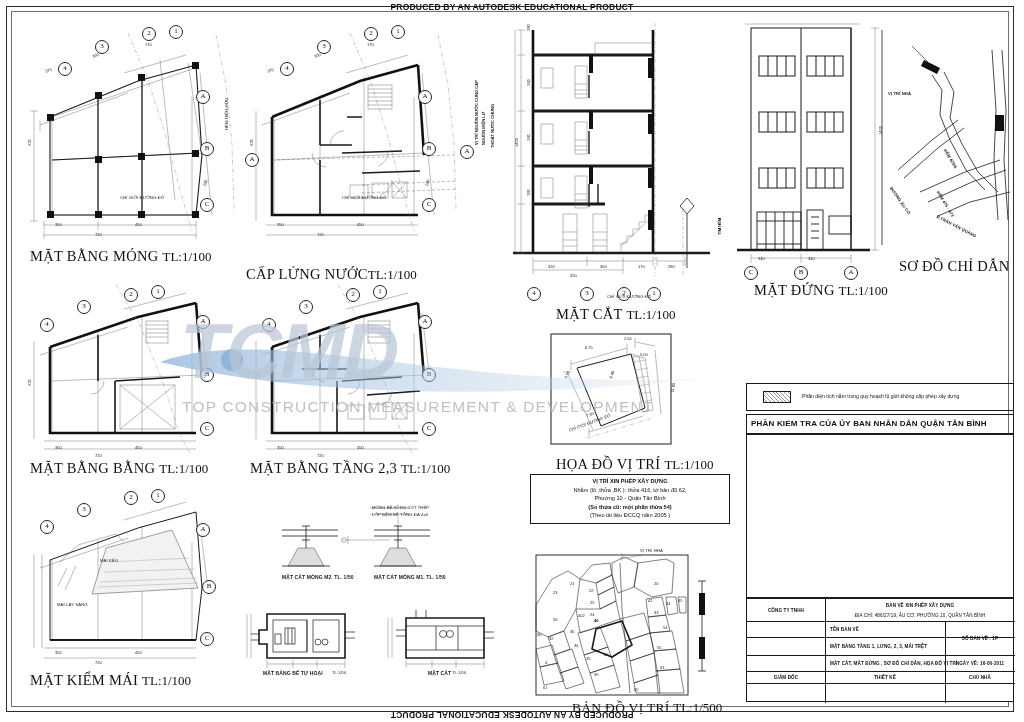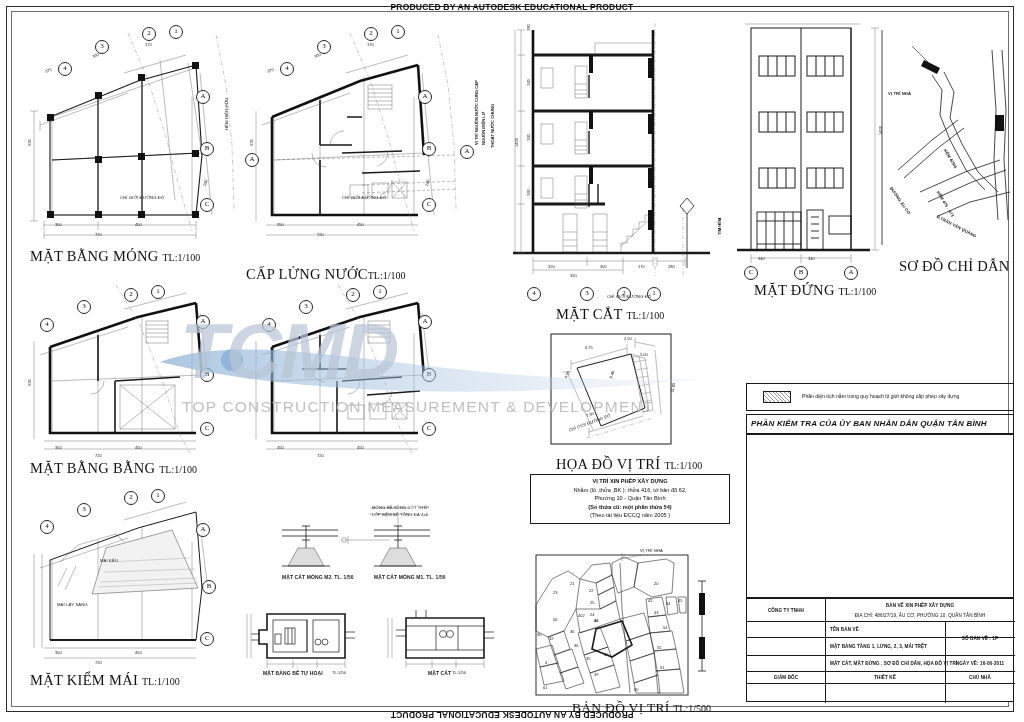--- a/index.html
+++ b/index.html
@@ -19,21 +19,21 @@
                 font-size:8.5px;letter-spacing:.2px;color:#111;}
   .autodesk-bot{position:absolute;bottom:2px;left:0;width:1024px;text-align:center;
                 font-family:"Liberation Sans",sans-serif;font-weight:bold;
                 font-size:8.5px;letter-spacing:.2px;color:#111;
                 transform:scaleY(-1) scaleX(-1);}
 
   
   .blk{position:absolute;}
   .caption{font-family:"Liberation Serif",serif;font-size:14.5px;font-weight:normal;
            white-space:nowrap;letter-spacing:.3px;}
-  .caption .sc{font-size:10px;letter-spacing:0;}
+  .caption .sc{font-size:13px;letter-spacing:0;}
   .caption2{font-size:13.5px;}
 
   
   .ann{position:absolute;font-family:"Liberation Sans",sans-serif;font-size:4.2px;
        color:#1a1a1a;white-space:nowrap;letter-spacing:.1px;}
   .ann.b{font-weight:bold;}
   .dim{position:absolute;font-family:"Liberation Sans",sans-serif;font-size:4px;
        color:#1a1a1a;white-space:nowrap;}
 
   
@@ -309,20 +309,24 @@
   <span class="bub" style="left:262px;top:318px;">4</span>
   <span class="bub" style="left:299px;top:300px;">3</span>
   <span class="bub" style="left:346px;top:288px;">2</span>
   <span class="bub" style="left:373px;top:285px;">1</span>
   <span class="bub" style="left:418px;top:315px;">A</span>
   <span class="bub" style="left:422px;top:368px;">B</span>
   <span class="bub" style="left:422px;top:422px;">C</span>
   <span class="dim" style="left:277px;top:445px;">350</span>
   <span class="dim" style="left:357px;top:445px;">450</span>
   <span class="dim" style="left:317px;top:453px;">720</span>
+  <div class="caption" style="position:absolute;left:250px;top:460px;">
+    <span>MẶT BẰNG TẦNG 2,3</span>
+    <span class="sc">TL:1/100</span>
+  </div>
 
   <div class="blk" style="left:20px;top:490px;width:230px;height:180px;">
     <svg width="230" height="180" viewBox="0 0 230 180">
       <g class="thin">
         <path d="M32 70 L32 150 M78 50 L78 150 M122 36 L122 150 M172 52 L172 150"></path>
       </g>
       <g class="ln" stroke-width="1">
         <path d="M30 70 L118 38 L176 22"></path>
         <path d="M30 70 L30 150 L176 150"></path>
         <path d="M176 22 L182 98 L176 150"></path>
@@ -748,21 +752,21 @@
   <span class="ann b" style="left:428px;top:670px;font-size:5px;">MẶT CẮT</span>
   <span class="ann" style="left:452px;top:670px;font-size:4px;">TL:1/50</span>
 
   <div class="legend-box" style="left:763px;top:391px;width:28px;height:12px;"></div>
   <span class="legend-txt" style="left:802px;top:393px;">Phần diện tích  nằm trong quy hoạch lộ giới không cấp phép xây dựng</span>
   <div style="position:absolute;left:746px;top:383px;width:268px;height:28px;
               border:1px solid #1a1a1a;box-sizing:border-box;"></div>
 
   <div style="position:absolute;left:746px;top:414px;width:268px;height:20px;
               border:1px solid #1a1a1a;box-sizing:border-box;"></div>
-  <span class="hdr-txt" style="left:751px;top:419px;font-style:italic;">PHẦN KIỂM TRA CỦA ỦY BAN NHÂN DÂN QUẬN TÂN BÌNH</span>
+  <span class="hdr-txt" style="left:751px;top:419px;">PHẦN KIỂM TRA CỦA ỦY BAN NHÂN DÂN QUẬN TÂN BÌNH</span>
   <div style="position:absolute;left:746px;top:434px;width:268px;height:164px;
               border:1px solid #1a1a1a;box-sizing:border-box;background:#fff;"></div>
 
   <div class="tb" style="left:746px;top:598px;width:268px;height:104px;">
 
     <div class="hline" style="left:0;top:22px;width:268px;"></div>
     <div class="hline" style="left:0;top:38px;width:268px;"></div>
     <div class="hline" style="left:0;top:56px;width:268px;"></div>
     <div class="hline" style="left:0;top:72px;width:268px;"></div>
     <div class="hline" style="left:0;top:84px;width:268px;"></div>

